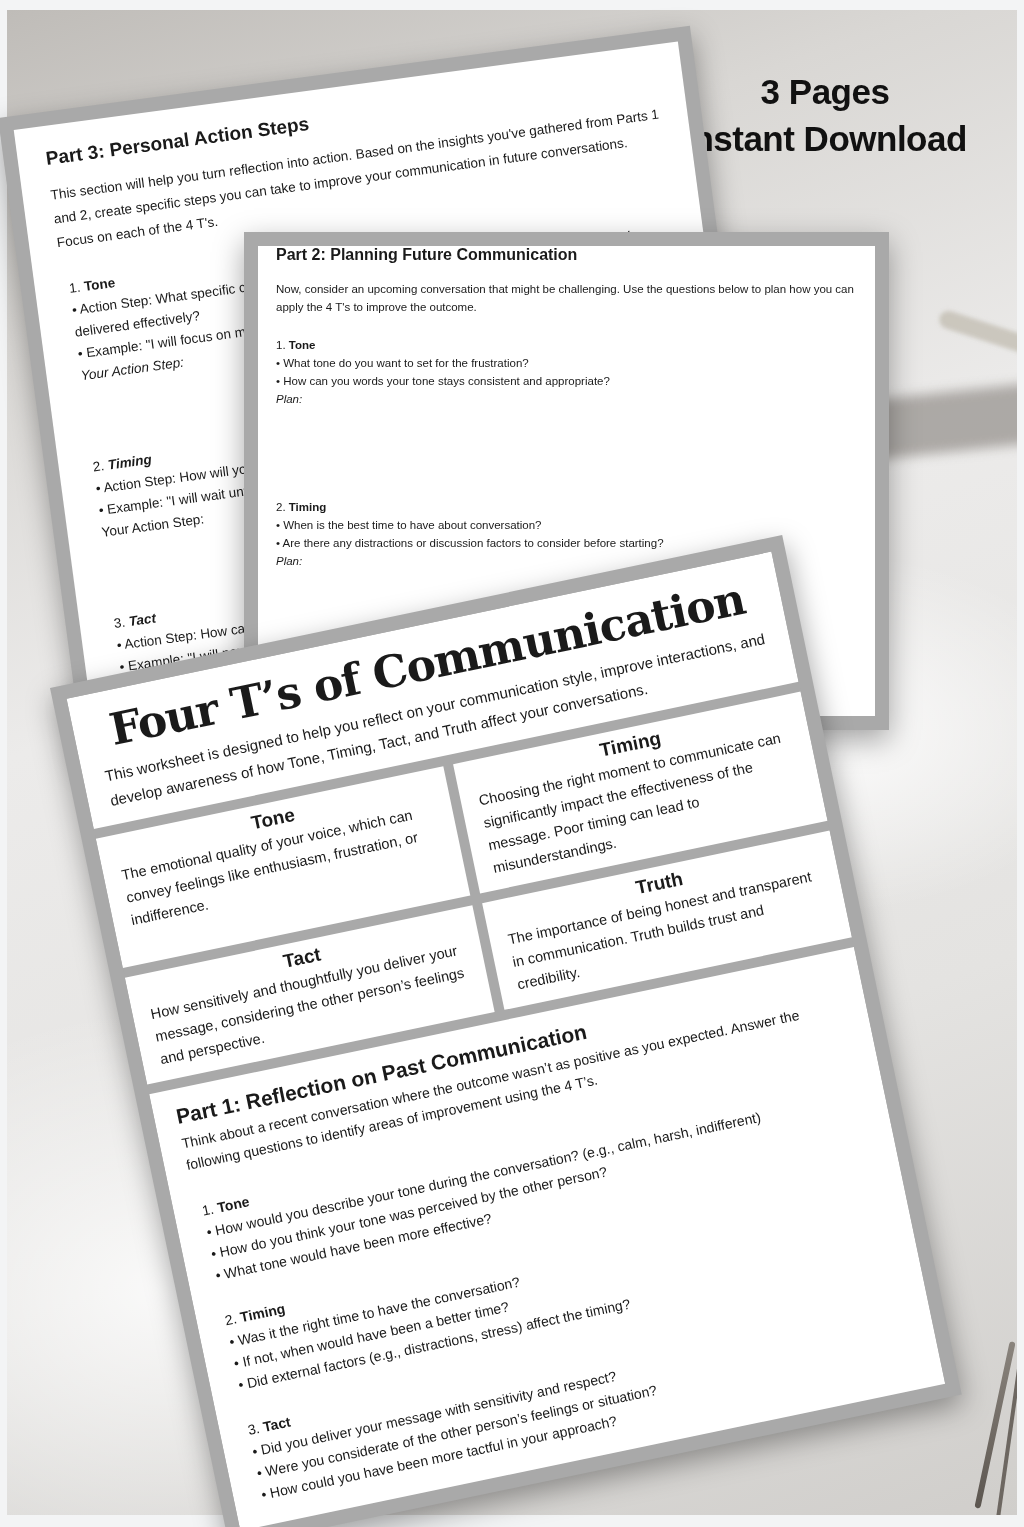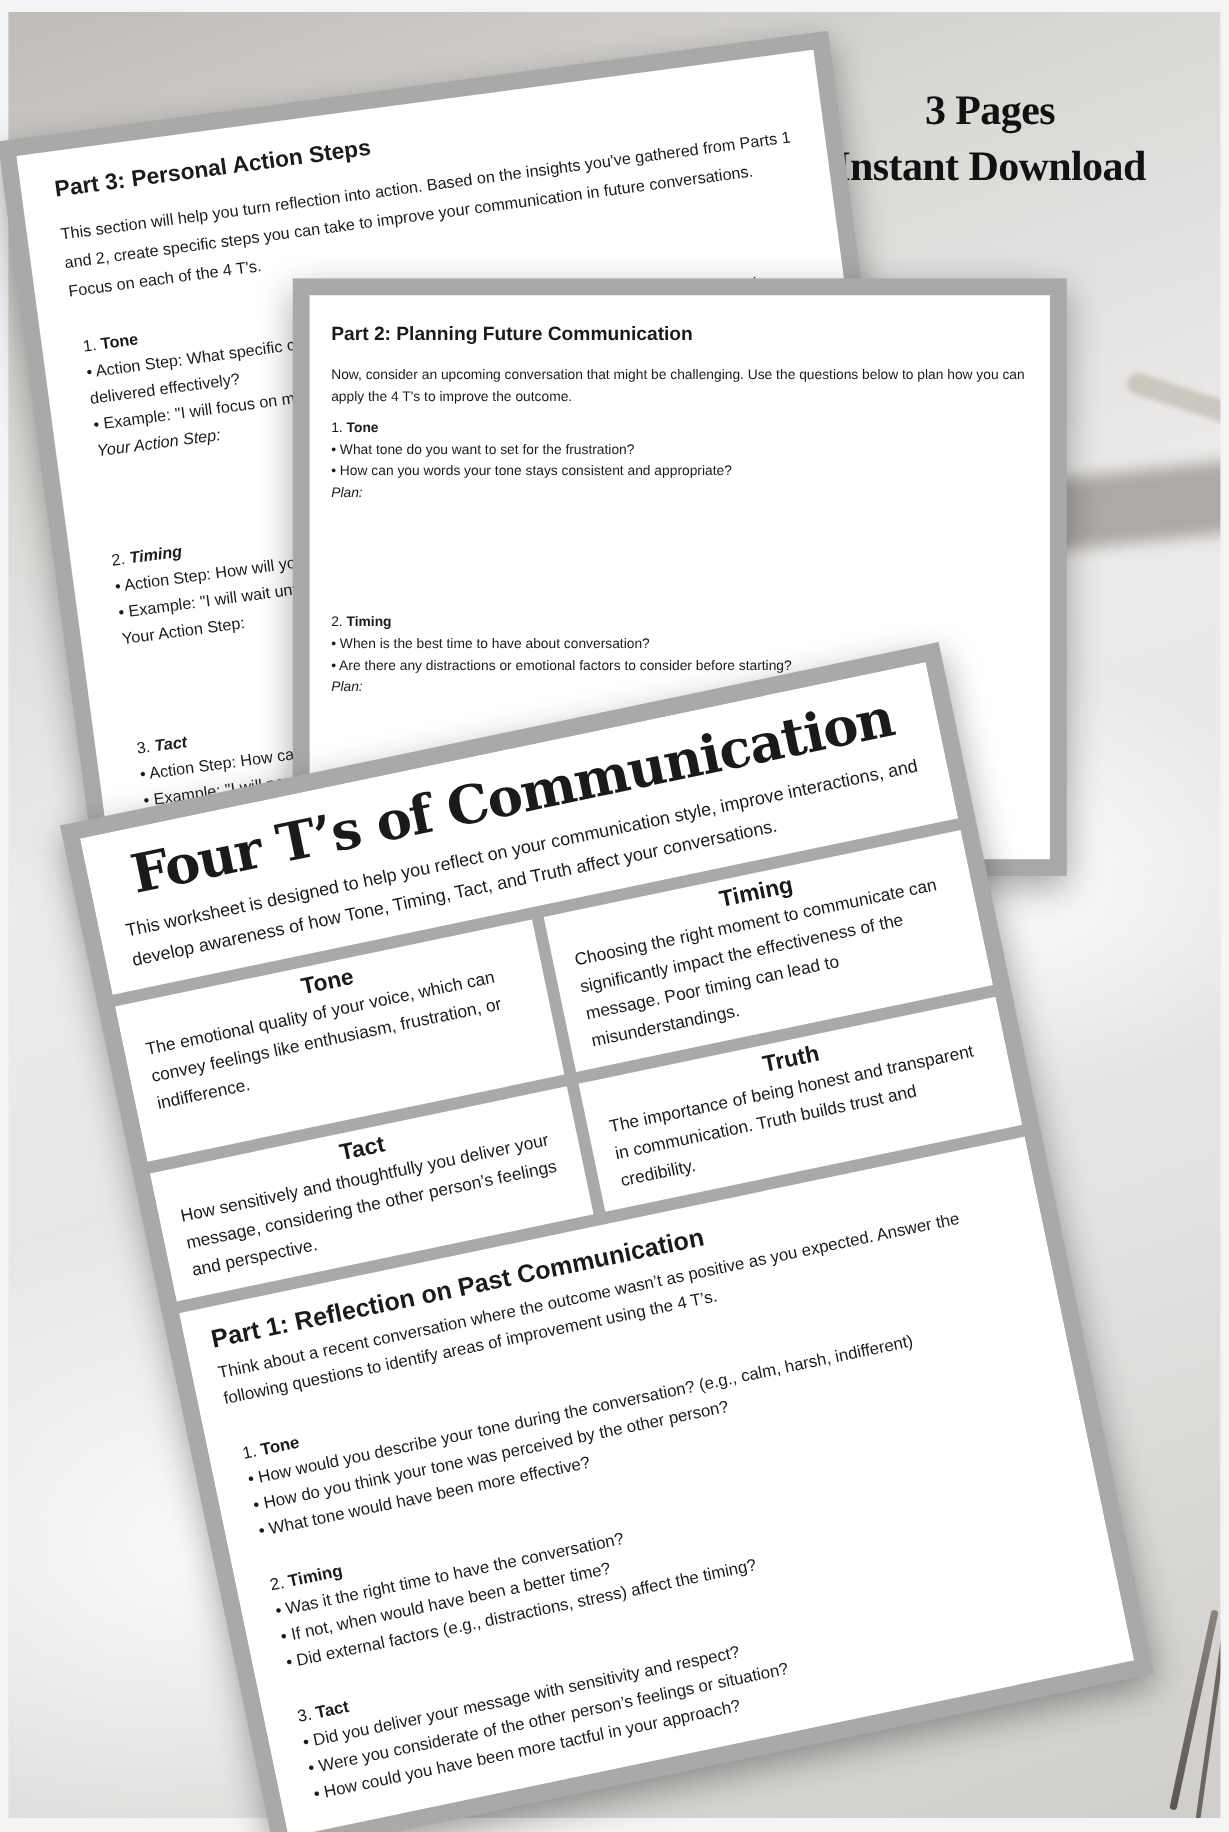--- a/index.html
+++ b/index.html
@@ -7,39 +7,39 @@
   .photo{position:absolute;left:7px;top:10px;width:1010px;height:1505px;overflow:hidden;
     background:
       radial-gradient(ellipse 420px 260px at 80% 48%, rgba(255,255,255,0.9), rgba(255,255,255,0) 70%),
       radial-gradient(ellipse 500px 400px at 15% 85%, rgba(255,255,255,0.8), rgba(255,255,255,0) 70%),
       linear-gradient(160deg,#bfbcb8 0%,#d9d7d4 18%,#ecebea 40%,#e4e3e1 70%,#d0cecb 100%);}
   .shadow-band{position:absolute;left:830px;top:380px;width:260px;height:60px;background:rgba(120,115,110,0.55);transform:rotate(-6deg);filter:blur(6px);border-radius:30px;}
   .shadow-band2{position:absolute;left:930px;top:315px;width:110px;height:18px;background:rgba(200,195,185,0.9);transform:rotate(18deg);filter:blur(2px);border-radius:10px;}
   .stem{position:absolute;left:985px;top:1330px;width:6px;height:170px;background:linear-gradient(#8a847d,#5c5650);transform:rotate(12deg);border-radius:3px;}
   .stem2{position:absolute;left:1000px;top:1350px;width:4px;height:160px;background:#6d6761;transform:rotate(8deg);}
 
-  .headline{position:absolute;left:640px;top:68px;width:370px;text-align:center;font-family:Liberation Serif, serif;font-weight:bold;font-size:35px;line-height:47px;color:#111;letter-spacing:-0.5px;}
+  .headline{position:absolute;left:640px;top:68px;width:370px;text-align:center;font-family:Liberation Sans, sans-serif;font-weight:bold;font-size:35px;line-height:47px;color:#111;letter-spacing:-0.5px;}
 
   .page{position:absolute;background:#a9a9a9;padding:14px;box-shadow:0 10px 28px rgba(0,0,0,0.35);}
   .sheet{background:#fff;width:100%;height:100%;box-sizing:border-box;overflow:hidden;font-family:"Liberation Sans","DejaVu Sans",sans-serif;}
 
   
   .page-back{left:-2px;top:118px;width:670px;height:620px;transform-origin:0 0;transform:rotate(-7.6deg);}
   .page-back .sheet{padding:22px 28px;}
   .p3-title{font-weight:bold;font-size:19px;margin:0 0 14px;}
   .p-intro{font-size:13.5px;line-height:24px;margin:0 0 24px;}
   .step{font-size:13.5px;line-height:22px;margin:0 0 70px;}
   .step .num b{font-style:italic;}
   .step div{padding-left:6px;}
 
   
   .page-mid{left:244px;top:232px;width:617px;height:470px;}
-  .page-mid .sheet{padding:24px 18px;}
+  .page-mid .sheet{padding:0 18px;}
   .p2-title{font-weight:bold;font-size:16px;margin:0 0 16px;}
-  .p2-intro{font-size:11.5px;line-height:18px;margin:0 0 8px;}
+  .p2-intro{font-size:11.5px;line-height:18px;margin:0 0 20px;}
   .q{font-size:11.5px;line-height:18px;margin:0 0 90px;}
   .q .plan{font-style:italic;}
 
   
   .page-front{left:50px;top:688px;width:720px;height:850px;transform-origin:0 0;transform:rotate(-11.8deg);padding:14px;}
   .page-front .sheet{background:#a9a9a9;display:flex;flex-direction:column;gap:10px;}
   .box{background:#fff;box-sizing:border-box;}
   .intro-box{padding:14px 22px 12px;}
   .ft-title{font-family:"DejaVu Serif","Liberation Serif",serif;font-weight:bold;font-size:44px;text-align:center;margin:0 0 6px;letter-spacing:-1px;}
   .ft-intro{font-size:15px;line-height:25px;margin:0;}
@@ -99,21 +99,21 @@
     <p class="p2-intro">Now, consider an upcoming conversation that might be challenging. Use the questions below to plan how you can apply the 4 T's to improve the outcome.</p>
     <div class="q">
       <div><span>1.</span> <b>Tone</b></div>
       <div>• What tone do you want to set for the frustration?</div>
       <div>• How can you words your tone stays consistent and appropriate?</div>
       <div class="plan">Plan:</div>
     </div>
     <div class="q">
       <div><span>2.</span> <b>Timing</b></div>
       <div>• When is the best time to have about conversation?</div>
-      <div>• Are there any distractions or emotional factors to consider before starting?</div>
+      <div>• Are there any distractions or discussion factors to consider before starting?</div>
       <div class="plan">Plan:</div>
     </div>
   </div>
 </div>
 
 <div class="page page-front">
   <div class="sheet">
     <div class="box intro-box">
       <h1 class="ft-title">Four T’s of Communication</h1>
       <p class="ft-intro">This worksheet is designed to help you reflect on your communication style, improve interactions, and develop awareness of how Tone, Timing, Tact, and Truth affect your conversations.</p>

